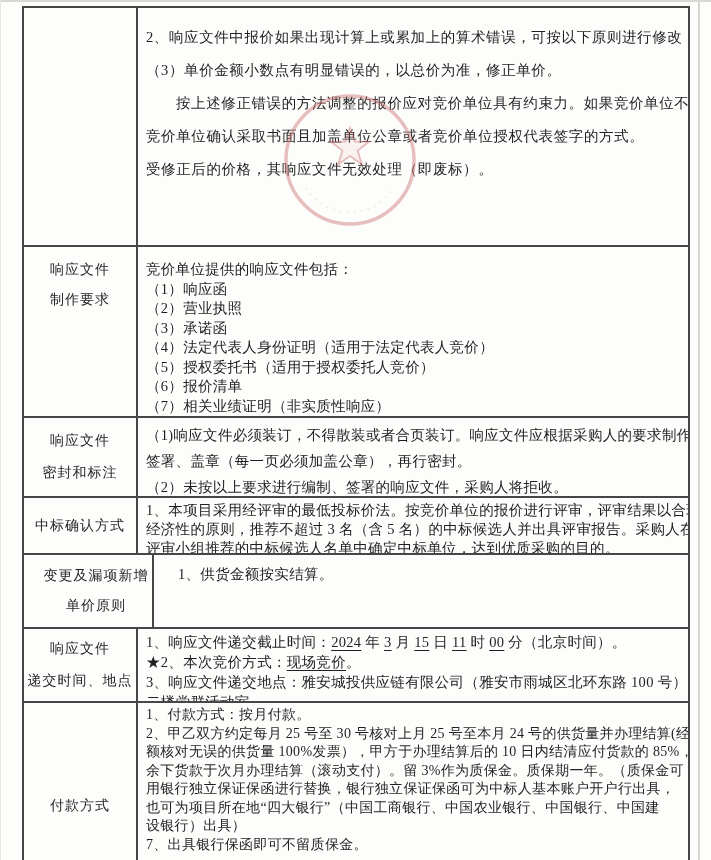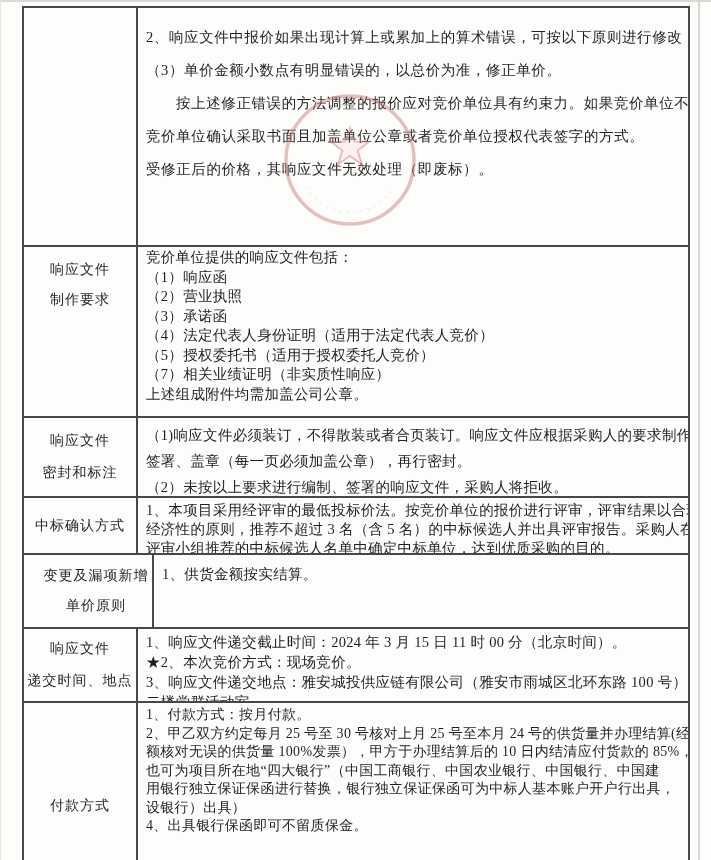--- a/index.html
+++ b/index.html
@@ -47,35 +47,35 @@
   .content{
     flex:1;overflow:hidden;
     padding:0 6px 0 8px;
     font-size:14.5px;letter-spacing:0.3px;color:#1f1f1f;
   }
   .line{margin:0;white-space:nowrap;}
   .wide .line{letter-spacing:0.6px;}
 
   .c1{padding-top:13px;}
   .c1 .line{line-height:33px;}
-  .c2{padding-top:1px;}
+  .c2{padding-top:13px;}
   .c2 .line{line-height:19.5px;}
   .c3{padding-top:4px;}
   .c3 .line{line-height:26px;}
   .c4{padding-top:3px;}
   .c4 .line{line-height:19px;}
-  .c5{padding-top:10px;}
+  .c5{padding-top:10px;margin-left:16px;}
   .c5 .line{line-height:19px;}
   .c6{padding-top:3px;}
   .c6 .line{line-height:20px;}
   .c7{padding-top:3px;}
   .c7 .line{line-height:18.5px;font-size:14px;}
 
   .indent{padding-left:30px;}
-  .u{text-underline-offset:3px;}
+  .u{text-decoration:underline;text-underline-offset:3px;}
 
   .stamp{
     position:absolute;left:282px;top:92px;width:136px;height:136px;
     opacity:0.42;pointer-events:none;
   }
 </style>
 </head>
 <body>
 
 <div class="page">
@@ -100,20 +100,21 @@
         <div class="lbl-line">响应文件</div>
         <div class="lbl-line gap10">制作要求</div>
       </div>
       <div class="cell content c2">
         <p class="line">竞价单位提供的响应文件包括：</p>
         <p class="line">（1）响应函</p>
         <p class="line">（2）营业执照</p>
         <p class="line">（3）承诺函</p>
         <p class="line">（4）法定代表人身份证明（适用于法定代表人竞价）</p>
         <p class="line">（5）授权委托书（适用于授权委托人竞价）</p>
+        <p class="line">（6）报价清单</p>
         <p class="line">（7）相关业绩证明（非实质性响应）</p>
         <p class="line">上述组成附件均需加盖公司公章。</p>
       </div>
     </div>
 
     <div class="row r3">
       <div class="cell label v-center">
         <div class="lbl-line">响应文件</div>
         <div class="lbl-line gap12">密封和标注</div>
       </div>
@@ -159,24 +160,25 @@
     </div>
 
     <div class="row r7">
       <div class="cell label v-pay">
         <div class="lbl-line">付款方式</div>
       </div>
       <div class="cell content c7">
         <p class="line">1、付款方式：按月付款。</p>
         <p class="line">2、甲乙双方约定每月 25 号至 30 号核对上月 25 号至本月 24 号的供货量并办理结算(经</p>
         <p class="line">额核对无误的供货量 100%发票），甲方于办理结算后的 10 日内结清应付货款的 85%，</p>
+        <p class="line">余下货款于次月办理结算（滚动支付）。留 3%作为质保金。质保期一年。（质保金可</p>
+        <p class="line">用银行独立保证保函进行替换，银行独立保证保函可为中标人基本账户开户行出具，</p>
         <p class="line">也可为项目所在地“四大银行”（中国工商银行、中国农业银行、中国银行、中国建</p>
-        <p class="line">用银行独立保证保函进行替换，银行独立保证保函可为中标人基本账户开户行出具，</p>
         <p class="line">设银行）出具）</p>
-        <p class="line">4、出具银行保函即可不留质保金。</p>
+        <p class="line">7、出具银行保函即可不留质保金。</p>
       </div>
     </div>
 
   </div>
 
   <svg class="stamp" viewBox="0 0 136 136" xmlns="http://www.w3.org/2000/svg">
     <circle cx="68" cy="68" r="64" fill="none" stroke="#c96a6a" stroke-width="3.5"></circle>
     <polygon points="68,36 72.7,49.5 87,49.8 75.6,58.5 79.8,72.2 68,64 56.2,72.2 60.4,58.5 49,49.8 63.3,49.5" fill="rgba(201,106,106,0.18)" stroke="#c96a6a" stroke-width="2"></polygon>
     <path d="M 24 96 A 52 52 0 0 0 112 96" fill="none" stroke="rgba(201,106,106,0.35)" stroke-width="1.5" stroke-dasharray="2 5"></path>
   </svg>

